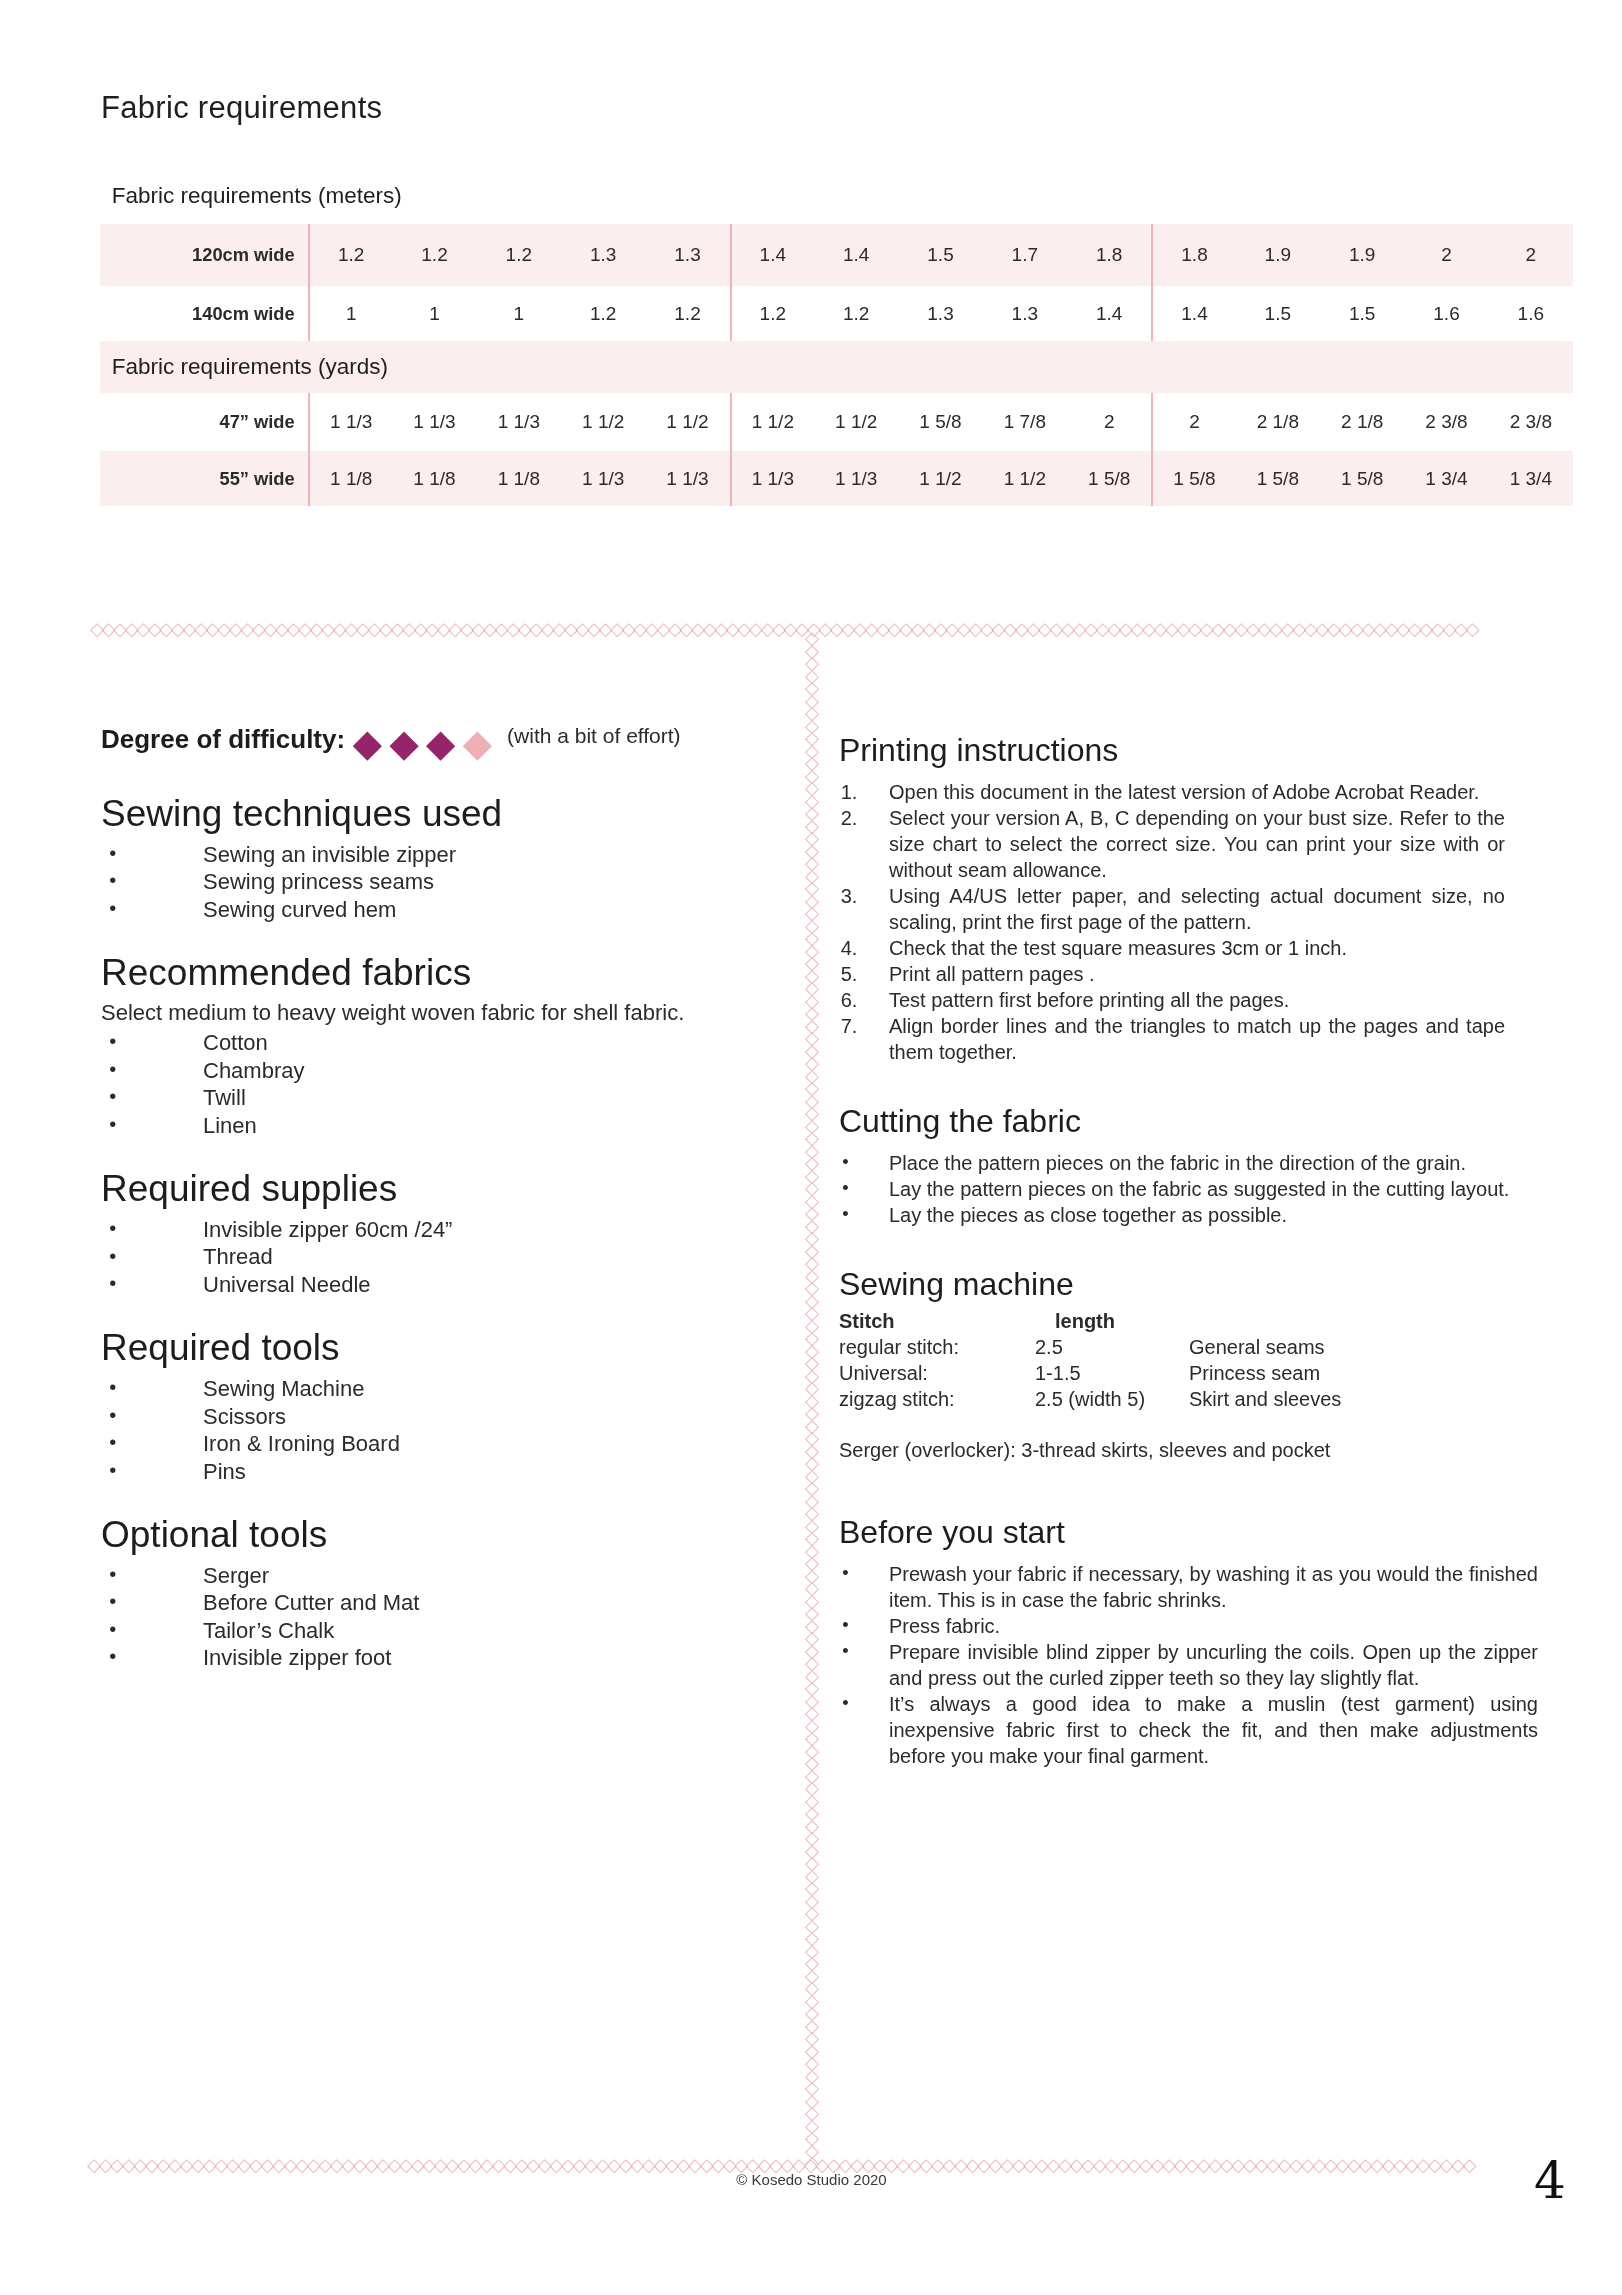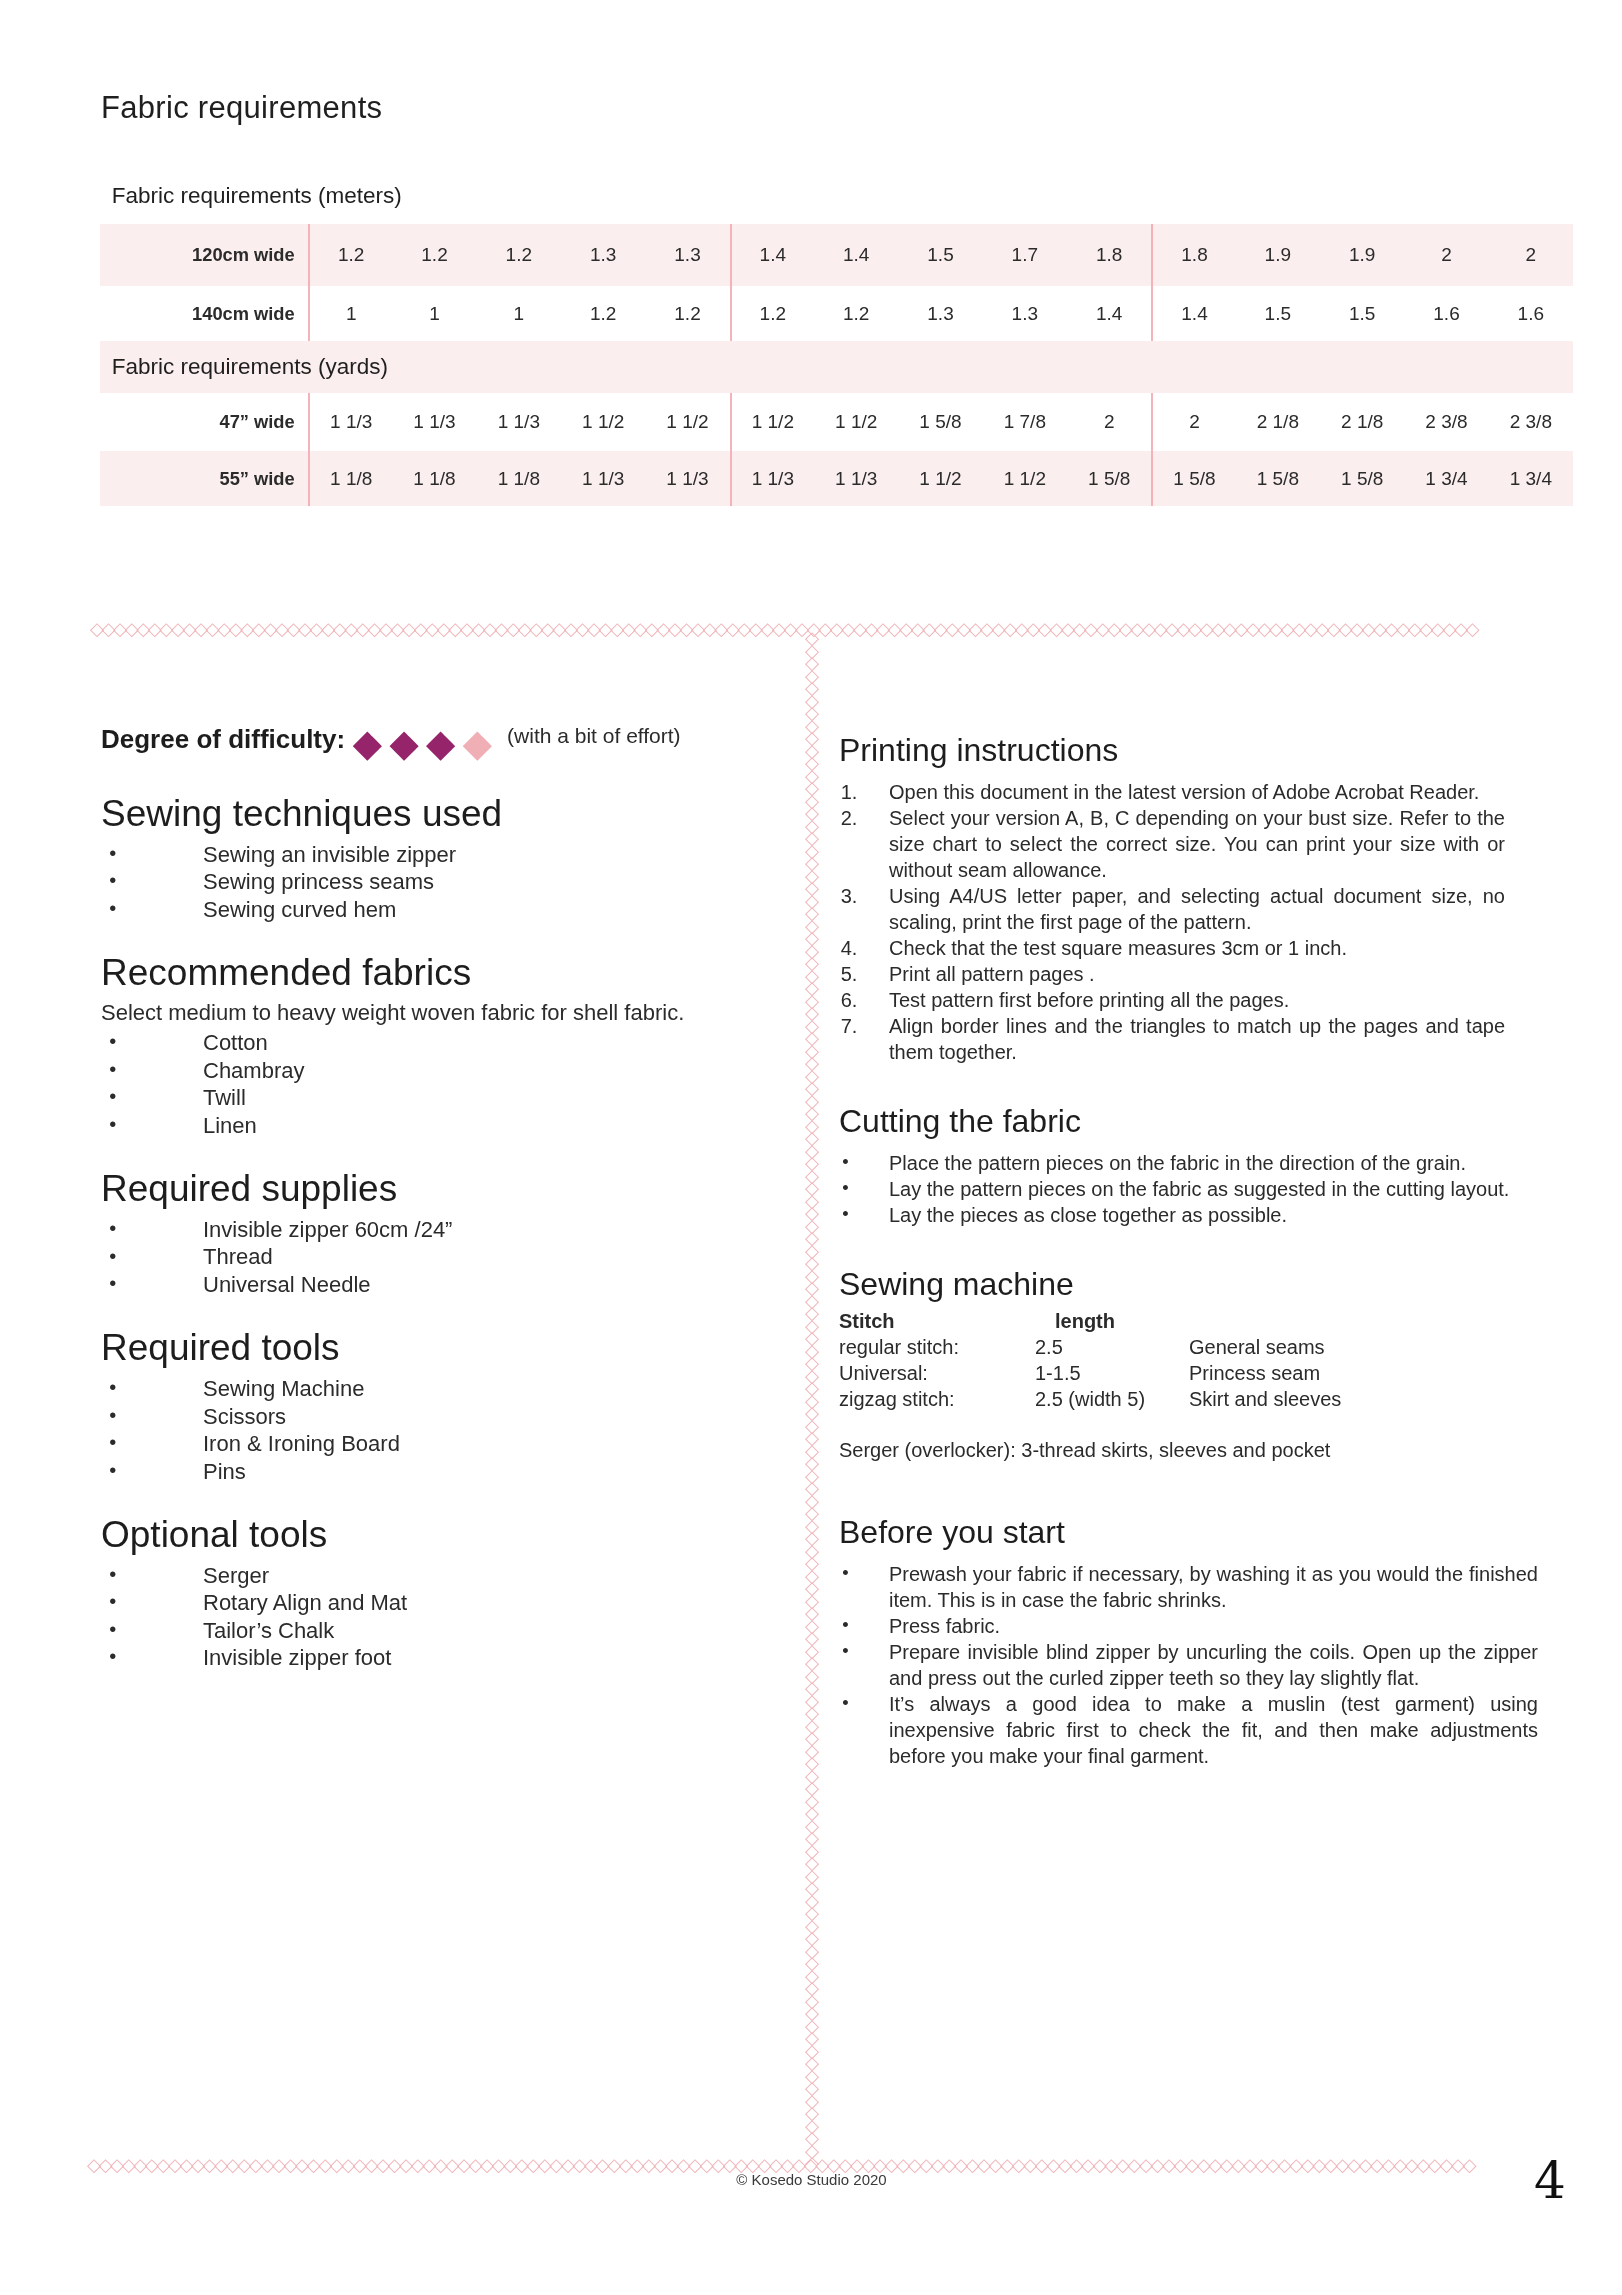--- a/index.html
+++ b/index.html
@@ -211,21 +211,21 @@
           <li><span class="dot">•</span><span>Sewing Machine</span></li>
           <li><span class="dot">•</span><span>Scissors</span></li>
           <li><span class="dot">•</span><span>Iron &amp; Ironing Board</span></li>
           <li><span class="dot">•</span><span>Pins</span></li>
         </ul>
       </section>
       <section>
         <h2>Optional tools</h2>
         <ul class="blist">
           <li><span class="dot">•</span><span>Serger</span></li>
-          <li><span class="dot">•</span><span>Rotary Align and Mat</span></li>
+          <li><span class="dot">•</span><span>Before Cutter and Mat</span></li>
           <li><span class="dot">•</span><span>Tailor’s Chalk</span></li>
           <li><span class="dot">•</span><span>Invisible zipper foot</span></li>
         </ul>
       </section>
     </div>
 
   <div class="rightcol">
     <section class="sec-printing">
       <h2>Printing instructions</h2>
       <ol class="steps">

